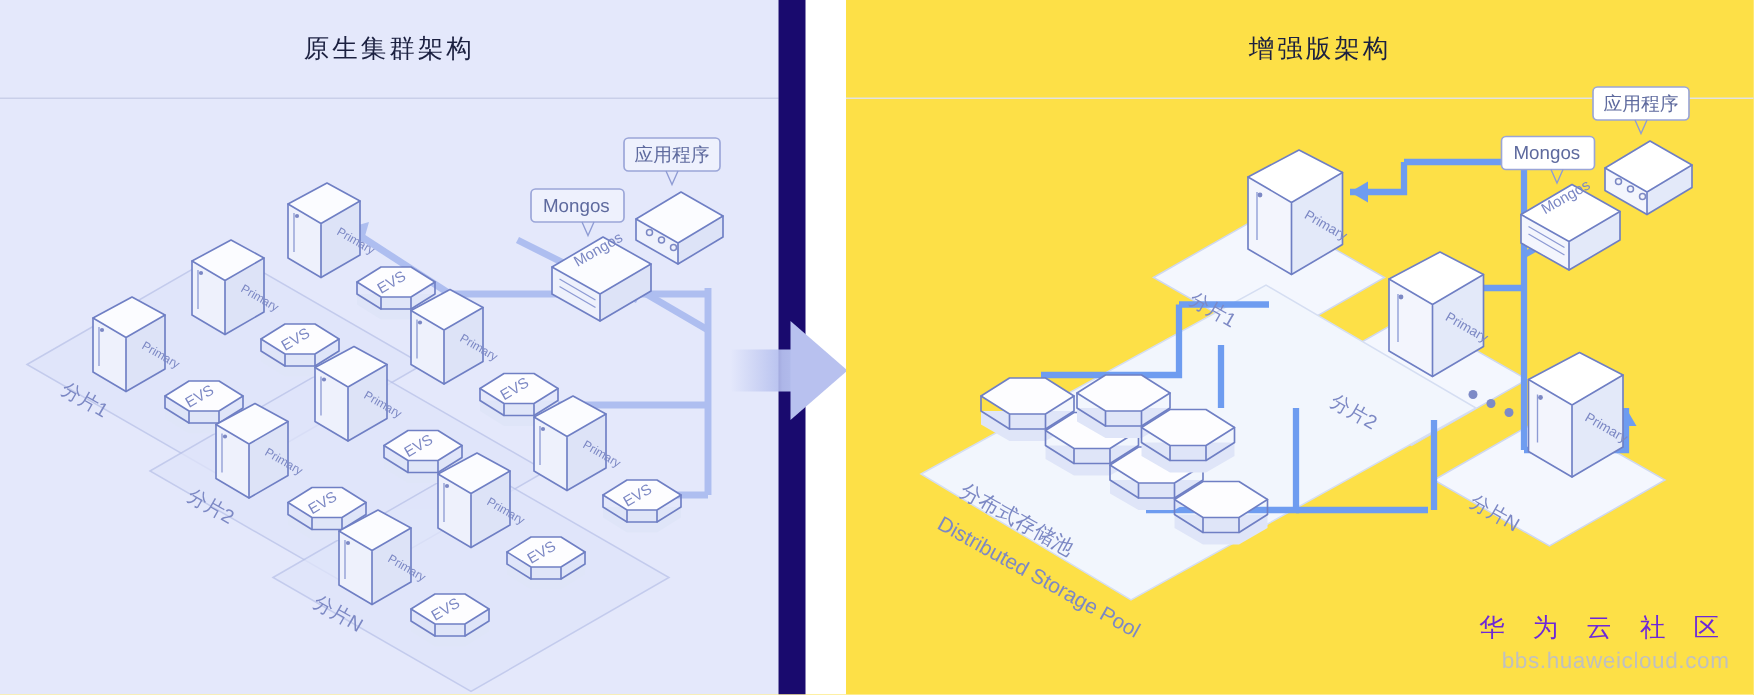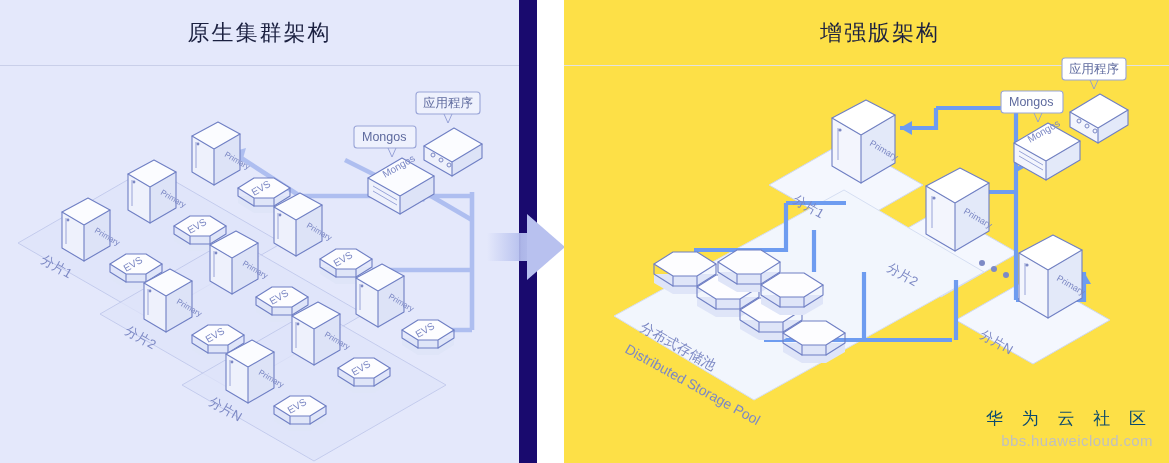--- a/index.html
+++ b/index.html
@@ -11,36 +11,36 @@
   .stage{position:relative;width:1169px;height:463px;overflow:hidden;}
 
   
   .panel{position:absolute;top:0;height:463px;}
   .panel-left{left:0;width:519px;background:#e4e8fb;}
   .panel-right{left:564px;width:632px;background:#fde047;}
   .divider{position:absolute;left:519px;top:0;width:18px;height:463px;background:#190a6e;}
 
   .panel-head{position:absolute;left:0;top:0;width:100%;height:65px;
     display:flex;align-items:center;justify-content:center;}
-  .panel-head .ttl{font-size:22px;color:#1b2040;letter-spacing:2px;font-weight:400;}
+  .panel-head .ttl{font-size:17px;color:#1b2040;letter-spacing:2px;font-weight:400;}
   .head-rule{position:absolute;left:0;top:65px;width:100%;height:1px;background:#c9cfe9;}
   .panel-right .head-rule{background:#e2e2e2;}
 
   
   .big-arrow{position:absolute;left:487px;top:214px;width:78px;height:66px;}
   .big-arrow .tail{position:absolute;left:0;top:19px;width:46px;height:28px;
     background:linear-gradient(90deg,rgba(181,191,238,0) 0%,rgba(181,191,238,.95) 75%,#b5bfee 100%);}
   .big-arrow .head{position:absolute;left:40px;top:0;width:0;height:0;
     border-top:33px solid transparent;border-bottom:33px solid transparent;
     border-left:38px solid #b8c1ef;}
 
   
   .watermark{position:absolute;right:16px;bottom:14px;text-align:right;
     color:#b9b9b9;user-select:none;}
-  .watermark .wm-cn{font-size:17px;letter-spacing:7px;color:#0c4a6e;}
+  .watermark .wm-cn{font-size:17px;letter-spacing:7px;color:#6d28d9;}
   .watermark .wm-en{font-size:15px;letter-spacing:.4px;color:#c0c0c0;margin-top:2px;}
 
   
   .art{position:absolute;left:0;top:0;}
   svg{display:block;}
   .ln{fill:none;stroke:#6f7fc4;stroke-width:1.1;stroke-linejoin:round;stroke-linecap:round;}
   .ln-thin{fill:none;stroke:#8e9bd4;stroke-width:.9;}
   .plate{fill:#dfe4fa;stroke:#b9c2e8;stroke-width:1;}
   .plate-r{fill:#f4f7fe;stroke:#cfd8f0;stroke-width:1;}
   .f-top{fill:#fbfcff;}

